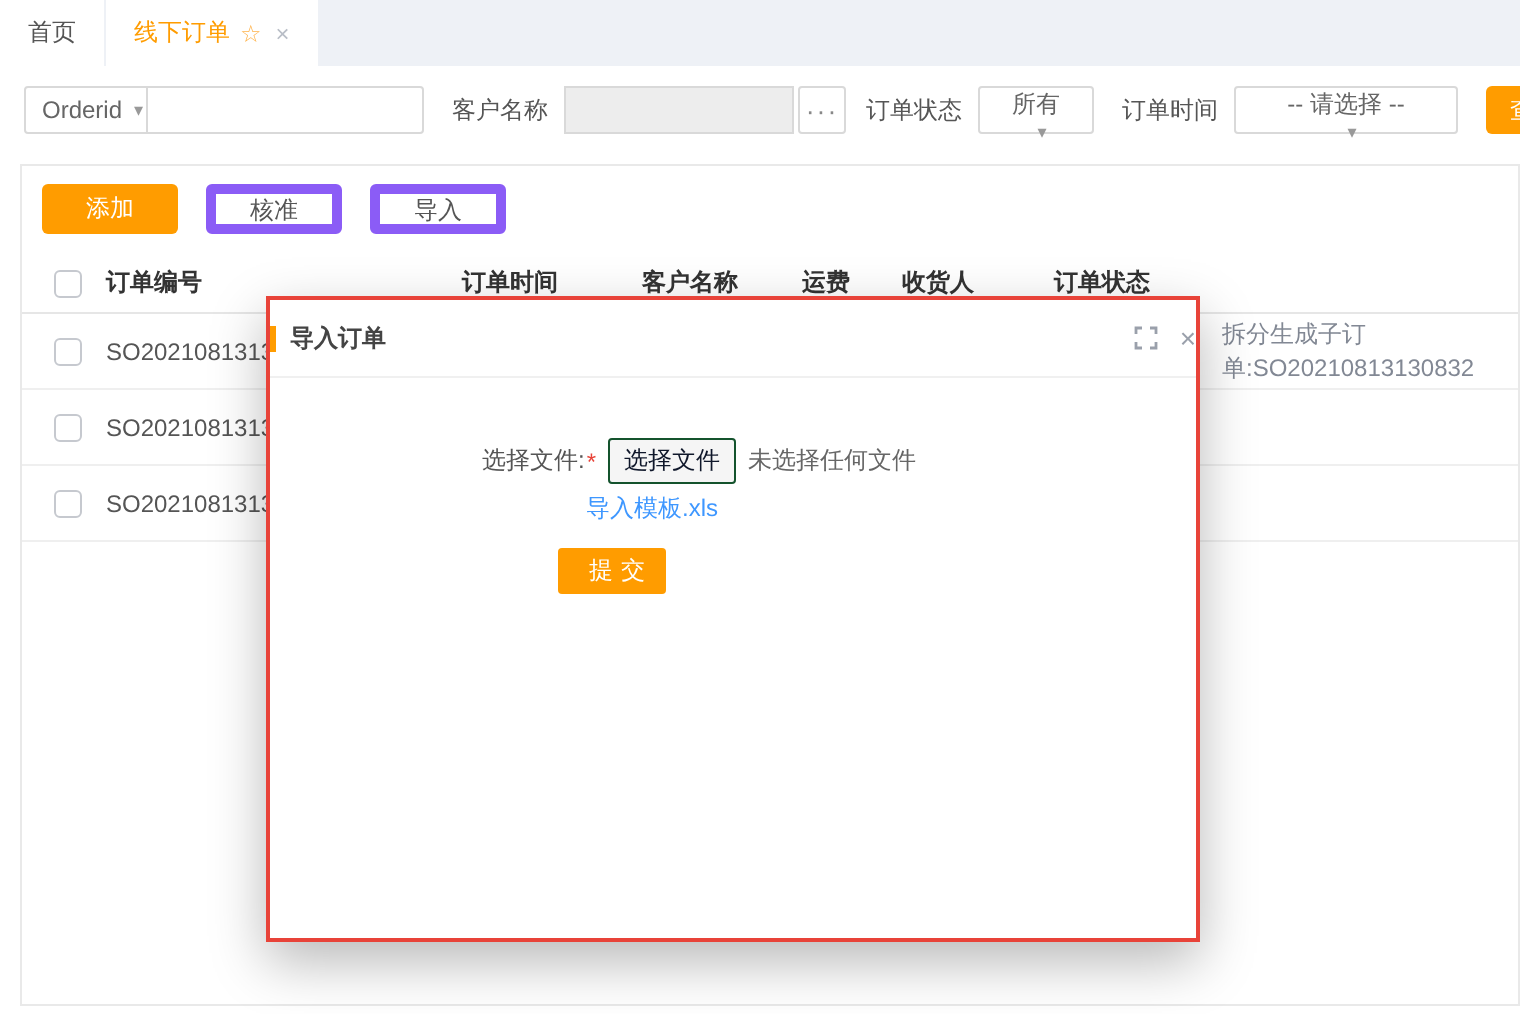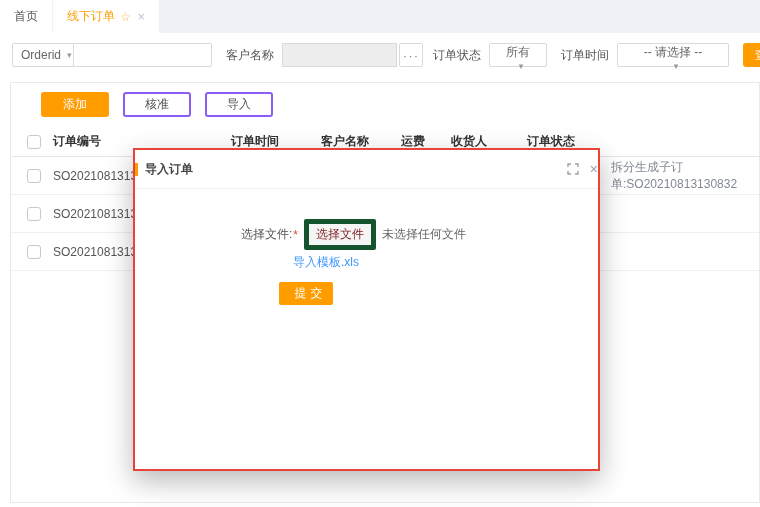--- a/index.html
+++ b/index.html
@@ -27,26 +27,26 @@
   .inputbox.joined { margin-left:-1px; border-radius:0 2px 2px 0; }
   .inputbox input { border:none; outline:none; width:100%; font-size:12px;
     background:transparent; color:#555; }
   .inputbox.disabled { background:#ededed; }
   .flabel { color:#555; margin:0 8px 0 14px; }
   .dots-btn { width:24px; height:24px; border:1px solid #d9d9d9; background:#fff;
     margin-left:2px; color:#888; display:flex; align-items:center;
     justify-content:center; border-radius:2px; cursor:pointer; letter-spacing:1px; }
   .sel2 { border:1px solid #d9d9d9; height:24px; border-radius:2px;flex-direction:column; }
   .btn-orange { background:#ff9c00; color:#fff; border:none; border-radius:3px;
-    height:24px; padding:0 12px; font-size:12px; cursor:pointer;margin-left:20px; }
+    height:24px; padding:0 12px; font-size:12px; cursor:pointer; }
   
   .panel { position:absolute; top:82px; left:10px; width:750px; height:421px;
     background:#fff; border:1px solid #e9e9e9; }
   .actions { display:flex; align-items:center; gap:14px; padding:9px 10px 8px 10px; }
-  .btn-plain { background:#fff; color:#555; border:2px solid #8b5cf6;
+  .btn-plain { background:#fff; color:#555; border:5px solid #8b5cf6;
     border-radius:3px; height:25px; width:68px; font-size:12px; cursor:pointer; }
   .btn-add { width:68px; height:25px; }
   .thead { display:flex; align-items:center; height:30px; margin-top:2px;
     border-bottom:1px solid #e6e6e6; color:#333; font-weight:bold; }
   .trow { display:flex; align-items:center; height:38px;
     border-bottom:1px solid #efefef; color:#555; }
   .cell-cb { width:30px; display:flex; justify-content:flex-end; }
   .checkbox { width:14px; height:14px; border:1px solid #c6c9cf; border-radius:3px;
     background:#fff; cursor:pointer; }
   .c1 { width:190px; padding-left:12px; }
@@ -60,22 +60,22 @@
   .modal-head { height:39px; display:flex; align-items:center; padding:0 0;
     border-bottom:1px solid #f0f0f0; }
   .accent { width:3px; height:13px; background:#ff9c00; margin-right:7px; }
   .modal-title { font-weight:bold; color:#444; }
   .modal-icons { margin-left:auto; display:flex; align-items:center; gap:11px; }
   .icon-btn { cursor:pointer; color:#9aa0ab; display:flex; align-items:center; }
   .icon-x { font-size:14px; line-height:1; }
   .modal-body { position:relative;margin-left:44px; }
   .file-row { display:flex; align-items:center; margin:30px 0 0 62px; }
   .req { color:#e84339; margin-left:1px; }
-  .file-btn { margin-left:6px; border:5px solid #14532d; background:#f5f5f5;
-    border-radius:2px; padding:2px 7px; color:#7f1d1d; cursor:pointer; font-size:12px; }
+  .file-btn { margin-left:6px; border:1px solid #14532d; background:#f5f5f5;
+    border-radius:2px; padding:2px 7px; color:#0f172a; cursor:pointer; font-size:12px; }
   .no-file { margin-left:6px; color:#666; }
   .tpl-link { display:inline-block; margin:4px 0 0 114px; color:#3e97ff;
     cursor:pointer; text-decoration:none; }
   .submit-btn { display:block; margin:11px 0 0 100px; width:54px; height:23px;
     background:#ff9c00; color:#fff; border:none; border-radius:2px;
     cursor:pointer; font-size:12px; letter-spacing:4px; padding-left:9px; }
 </style>
 </head>
 <body>
 

